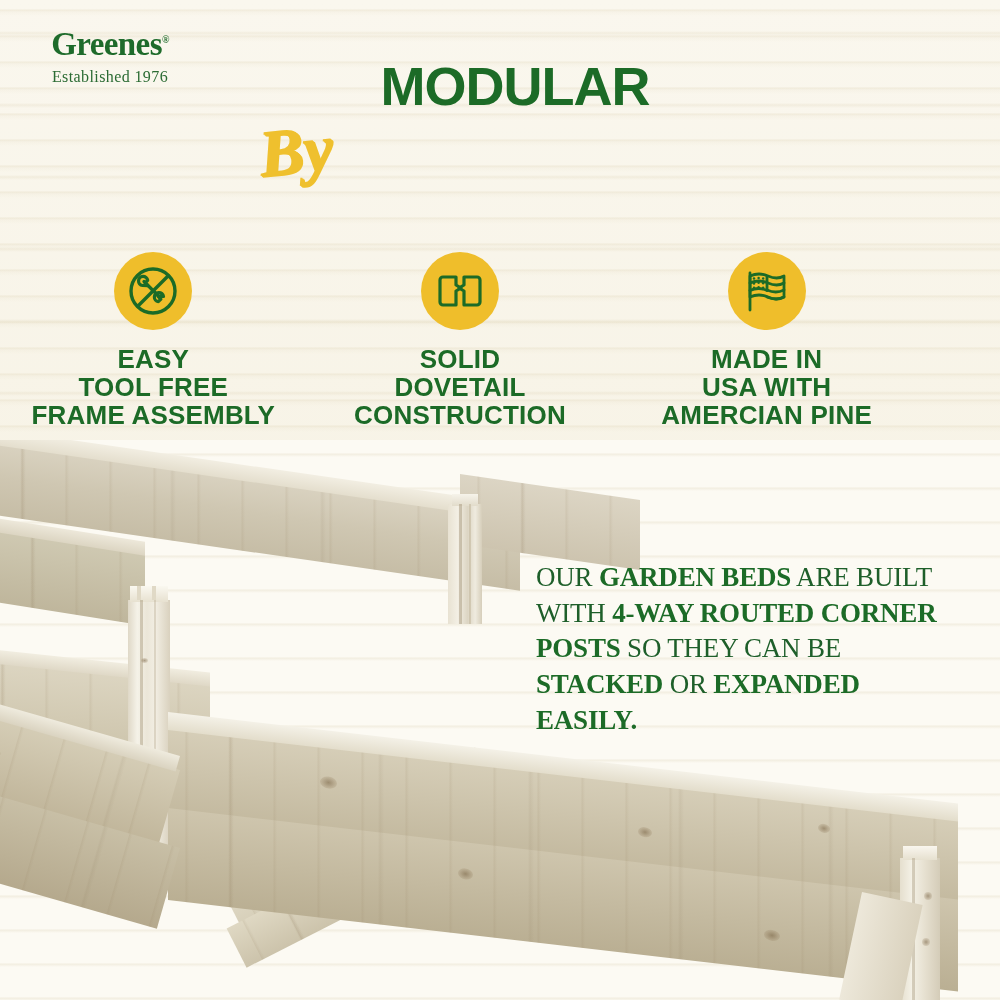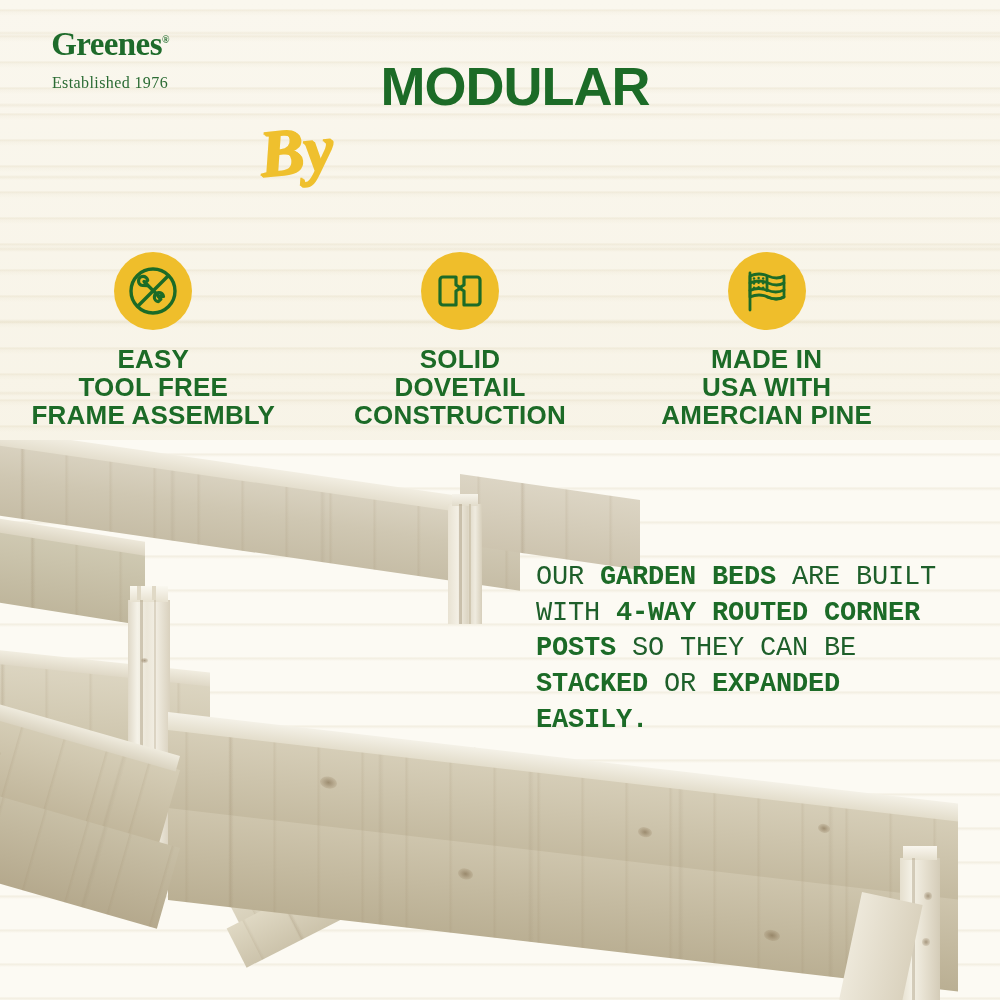--- a/index.html
+++ b/index.html
@@ -41,21 +41,21 @@
     font-family:Liberation Serif, serif;
     font-weight:700; font-size:33px; color:#1E6B2B;
     letter-spacing:-0.6px; line-height:1; position:relative;
     display:inline-block;
   }
   #logo .reg{
     font-size:10px; vertical-align:super; font-weight:700;
   }
   #logo .est{
     font-family:"Liberation Serif", serif;
-    font-size:16px; color:#2B6B33; margin-top:13px; letter-spacing:0.4px;
+    font-size:16px; color:#2B6B33; margin-top:7px; letter-spacing:0.4px;
   }
 
   
   #headline{
     position:absolute; left:255px; top:62px; width:520px; z-index:6;
   }
   #headline .l1{
     font-family:"Liberation Sans", sans-serif;
     font-weight:700; font-size:54px; color:#1C6B27;
     letter-spacing:-1px; line-height:0.92; text-align:center;
@@ -126,21 +126,21 @@
   .knot{
     position:absolute; border-radius:50%;
     background:radial-gradient(ellipse at center, rgba(116,94,62,0.55) 0%, rgba(140,118,86,0.28) 55%, rgba(150,130,98,0) 100%);
   }
 
   
   #bodycopy{
     position:absolute; left:536px; top:560px; width:420px; z-index:7;
   }
   #bodycopy p{
-    font-family:Liberation Mono, monospace;
+    font-family:Liberation Serif, serif;
     font-size:27px; line-height:1.32; color:#1E5F2A;
     letter-spacing:-0.2px;
   }
   #bodycopy b{ font-weight:700; color:#1C6B27; }
 </style>
 </head>
 <body>
 
 <div id="bg-texture"></div>
 

